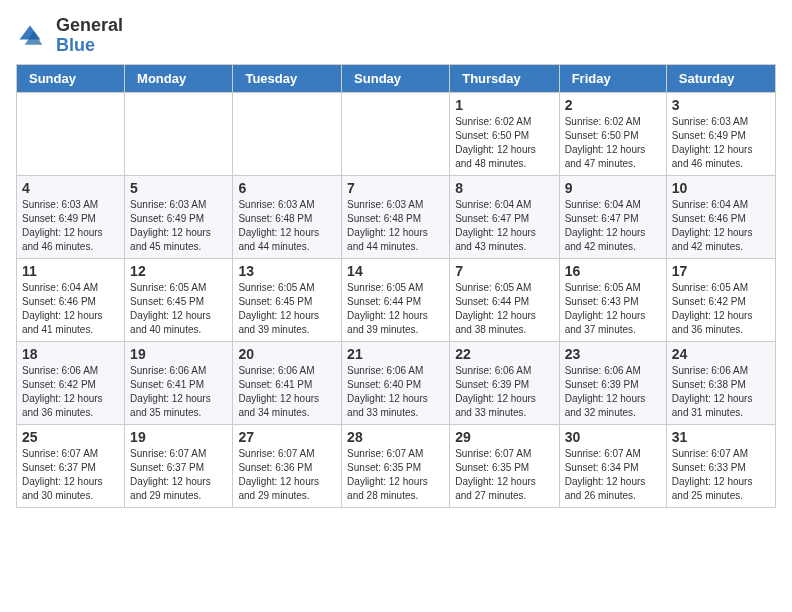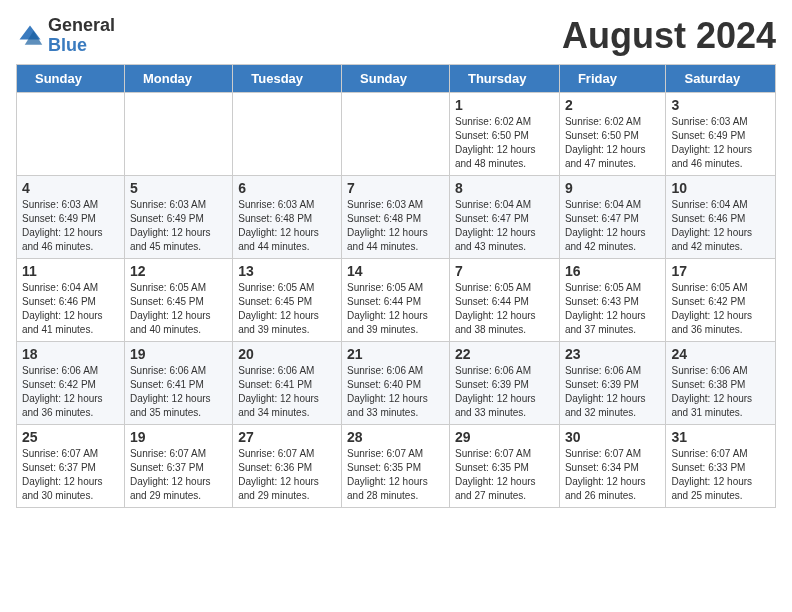--- a/index.html
+++ b/index.html
@@ -12,21 +12,21 @@
     }
     .header-section {
       display: flex;
       align-items: flex-start;
       justify-content: space-between;
       margin-bottom: 8px;
     }
     .logo {
       display: flex;
       align-items: center;
-      gap: 4px;
+      gap: 12px;
     }
     .logo-text {
       display: flex;
       flex-direction: column;
       line-height: 1.1;
     }
     .logo-general {
       font-size: 18px;
       font-weight: bold;
       color: #333;
@@ -55,21 +55,21 @@
       color: #333;
     }
     table {
       width: 100%;
       border-collapse: collapse;
       font-size: 11px;
     }
     thead tr th {
       background-color: #3a7bbf;
       color: #fff;
-      padding: 6px 18px;
+      padding: 6px 12px;
       text-align: left;
       font-size: 13px;
       font-weight: bold;
       border: 1px solid #ccc;
     }
     tbody tr td {
       border: 1px solid #ccc;
       padding: 4px 5px;
       vertical-align: top;
       width: 113px;
@@ -103,21 +103,20 @@
     <svg class="logo-icon" viewBox="0 0 32 32">
       <polygon points="16,4 28,20 4,20" fill="#3a7bbf"></polygon>
       <polygon points="20,10 30,26 10,26" fill="#1a5fa0" opacity="0.7"></polygon>
     </svg>
     <div class="logo-text">
       <span class="logo-general">General</span>
       <span class="logo-blue">Blue</span>
     </div>
   </div>
   <div class="title-section">
-    <div class="main-title">August 2024</div>
   </div>
 </div>
 
 <table>
   <thead>
     <tr>
     <th>Sunday</th>
         <th>Monday</th>
         <th>Tuesday</th>
         <th>Sunday</th>

